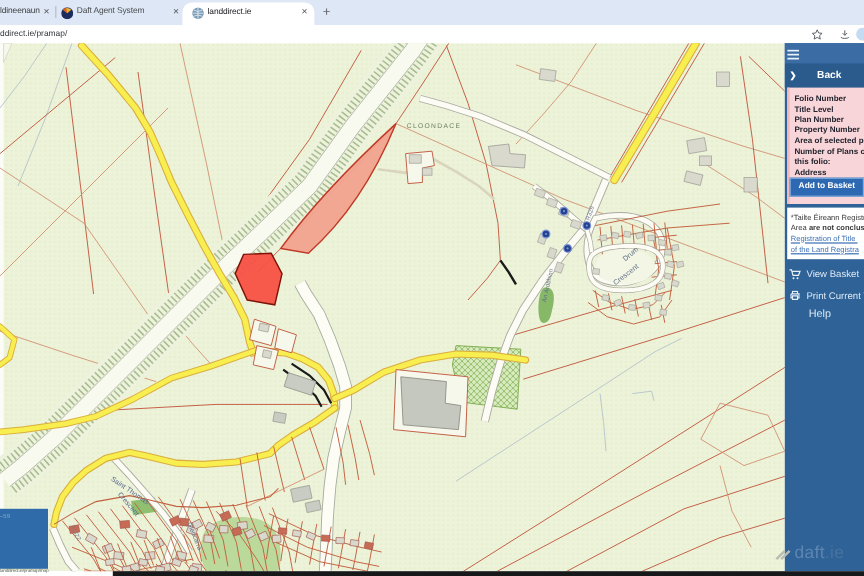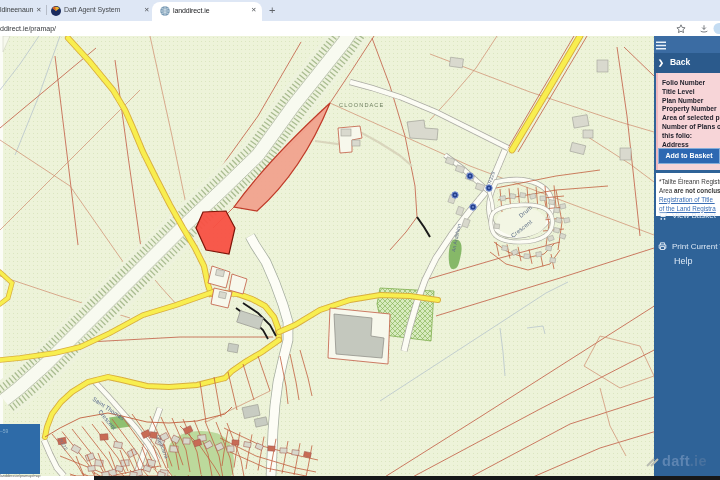--- a/index.html
+++ b/index.html
@@ -9,21 +9,21 @@
 .toolbar{position:absolute;left:0;top:21px;width:720px;height:15px;background:#FFFFFF}
 .url{position:absolute;left:0px;top:25px;font-size:7px;color:#33363A}
 .sep{position:absolute;top:5px;width:1px;height:10px;background:#B6BDC9}
 .sidebar{position:absolute;left:654px;top:36px;width:66px;height:440px;background:#2F6398}
 .pink{position:absolute;left:656px;top:73px;width:64px;height:97px;background:#F7D5D8;border-left:2px solid #EFB9BF;overflow:hidden}
 .pinktxt{font-size:6.7px;font-weight:bold;color:#23232E;line-height:8.8px;padding:6px 0 0 4px;white-space:nowrap}
 .btn{position:absolute;left:658px;top:148px;width:62px;height:16px;background:#2D68B2;border:1px solid #85AEDA;color:#fff;font-size:7px;font-weight:bold;text-align:center;line-height:14px}
 .white{position:absolute;left:656px;top:173px;width:64px;height:43px;background:#FFF;font-size:6.3px;color:#3A3A3A;padding:3.5px 0 0 3px;line-height:9px;white-space:nowrap;overflow:hidden}
 .white a{color:#3B6FB5;text-decoration:underline}
 .srow{position:absolute;left:654px;width:66px;height:16px;color:#DCE8F5;font-size:8px;white-space:nowrap;overflow:hidden}
-.daft{position:absolute;left:662px;top:453px;color:#5E85B2;font-size:14.5px;font-weight:bold;letter-spacing:0.3px}
+.daft{position:absolute;left:662px;top:453px;color:#5E85B2;font-size:14.5px;font-weight:normal;letter-spacing:0.3px}
 .daft .ie{color:#49729F}
 .bluebox{position:absolute;left:0;top:424px;width:40px;height:50px;background:#2E6BA8;color:#85AECF;font-size:5px;padding:4px 0 0 0px}
 .blackbar{position:absolute;left:94px;top:476px;width:626px;height:4px;background:#17181A}
 .status{position:absolute;left:0;top:473px;font-size:4px;color:#666;letter-spacing:-0.2px}
 </style></head><body>
 <div class="tabbar">
  <div class="tab-txt" style="left:0;top:6px;color:#3C4043">ldineenaun</div>
  <div class="x" style="left:36px;top:6px">✕</div>
  <div class="sep" style="left:46px"></div>
  <svg style="position:absolute;left:51px;top:5.5px" width="10" height="10">
@@ -358,27 +358,27 @@
 <text x="92" y="364" font-size="5.8" fill="#55658B" letter-spacing="0.1" transform="rotate(34 92 364)" font-family="Liberation Sans, sans-serif">Saint Thomas</text>
 <text x="98" y="376" font-size="5.8" fill="#55658B" letter-spacing="0.1" transform="rotate(50 98 376)" font-family="Liberation Sans, sans-serif">Crescent</text>
 <text x="59" y="404" font-size="5" fill="#6E7C90" letter-spacing="0.1" transform="rotate(62 59 404)" font-family="Liberation Sans, sans-serif">R322</text>
 <text x="156" y="400" font-size="5.4" fill="#5F6F87" letter-spacing="0.1" transform="rotate(68 156 400)" font-family="Liberation Sans, sans-serif">Glencarra</text>
   </svg>
 <div class="sidebar"></div>
 <div style="position:absolute;left:654px;top:36px;width:66px;height:17px;background:#3B6CA3"></div>
 <svg style="position:absolute;left:656px;top:41px" width="10" height="9">
     <path d="M0,1.2 h10 M0,4.5 h10 M0,7.8 h10" stroke="#E8F0F8" stroke-width="1.5"></path>
   </svg>
-<div style="position:absolute;left:654px;top:53px;width:66px;height:20px;background:#2B5A8C;color:#FFF;font-size:8.5px;font-weight:bold;line-height:19px"><span style="margin-left:4px;font-size:7px">❯</span><span style="margin-left:6px">Back</span></div>
+<div style="position:absolute;left:654px;top:53px;width:66px;height:20px;background:#2B5A8C;color:#FFF;font-size:8.5px;font-weight:bold;line-height:19px"><span style="margin-left:4px;font-size:7px">❯</span><span style="margin-left:17px">Back</span></div>
 <div class="pink">
     <div class="pinktxt">Folio Number<br>Title Level<br>Plan Number<br>Property Number<br>Area of selected plans<br>Number of Plans on<br>this folio:<br>Address</div>
   </div>
 <div class="btn">Add to Basket</div>
 <div class="white">*Tailte Éireann Registr<br>Area <b>are not conclusi</b><br><a>Registration of Title&nbsp;</a><br><a>of the Land Registra</a></div>
-<div class="srow" style="top:208px">
+<div class="srow" style="top:221px">
     <svg style="position:absolute;left:3px;top:3px" width="11" height="10" viewBox="0 0 24 24">
       <path d="M1 2h4l3 11h11l3-8H7" fill="none" stroke="#E8F0F8" stroke-width="2.4"></path>
       <circle cx="9" cy="19" r="2" fill="#E8F0F8"></circle>
       <circle cx="17" cy="19" r="2" fill="#E8F0F8"></circle>
     </svg>
     <span style="position:absolute;left:18px;top:3px">View Basket</span>
   </div>
 <div class="srow" style="top:239px">
     <svg style="position:absolute;left:3px;top:3px" width="11" height="10" viewBox="0 0 24 24">
       <path d="M7 7V2h10v5M4 7h16v8h-3M7 15H4V7m3 4h10v7H7z" fill="none" stroke="#E8F0F8" stroke-width="2.2"></path>

